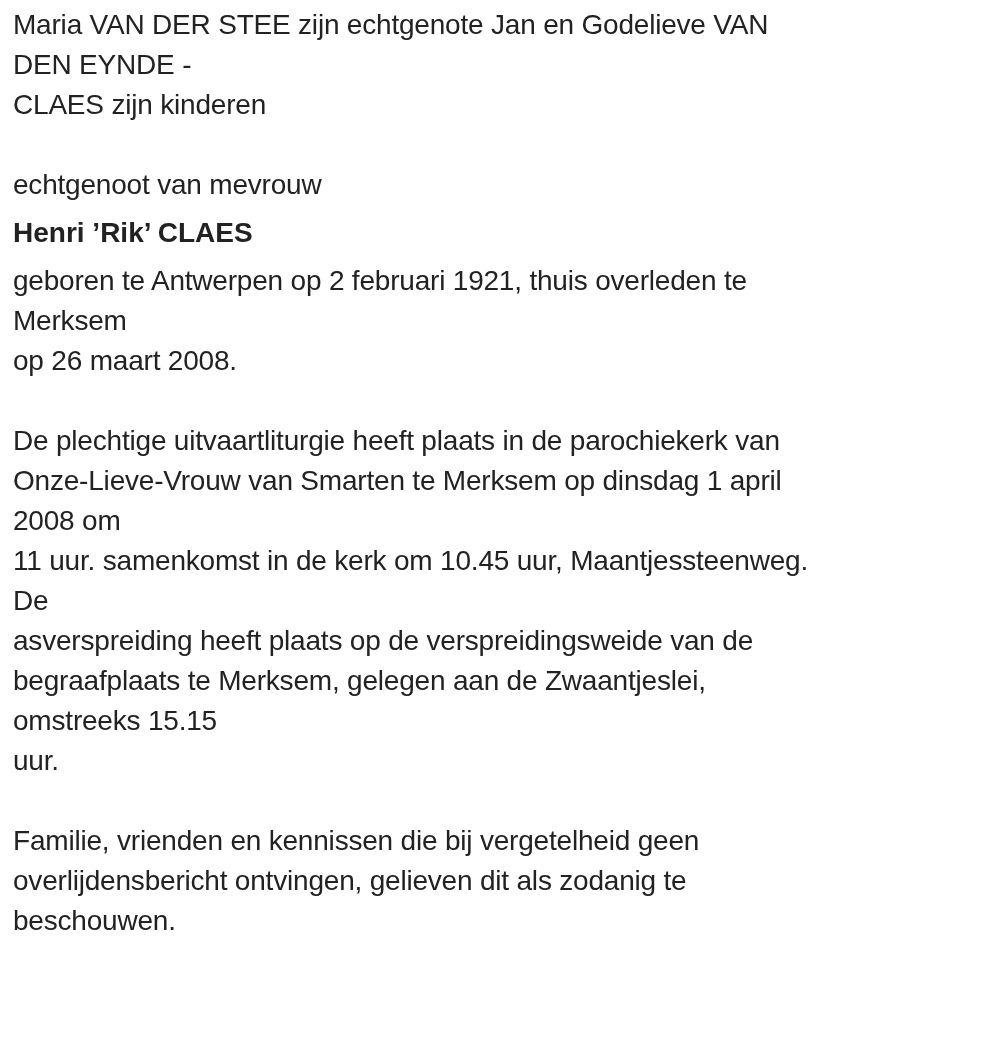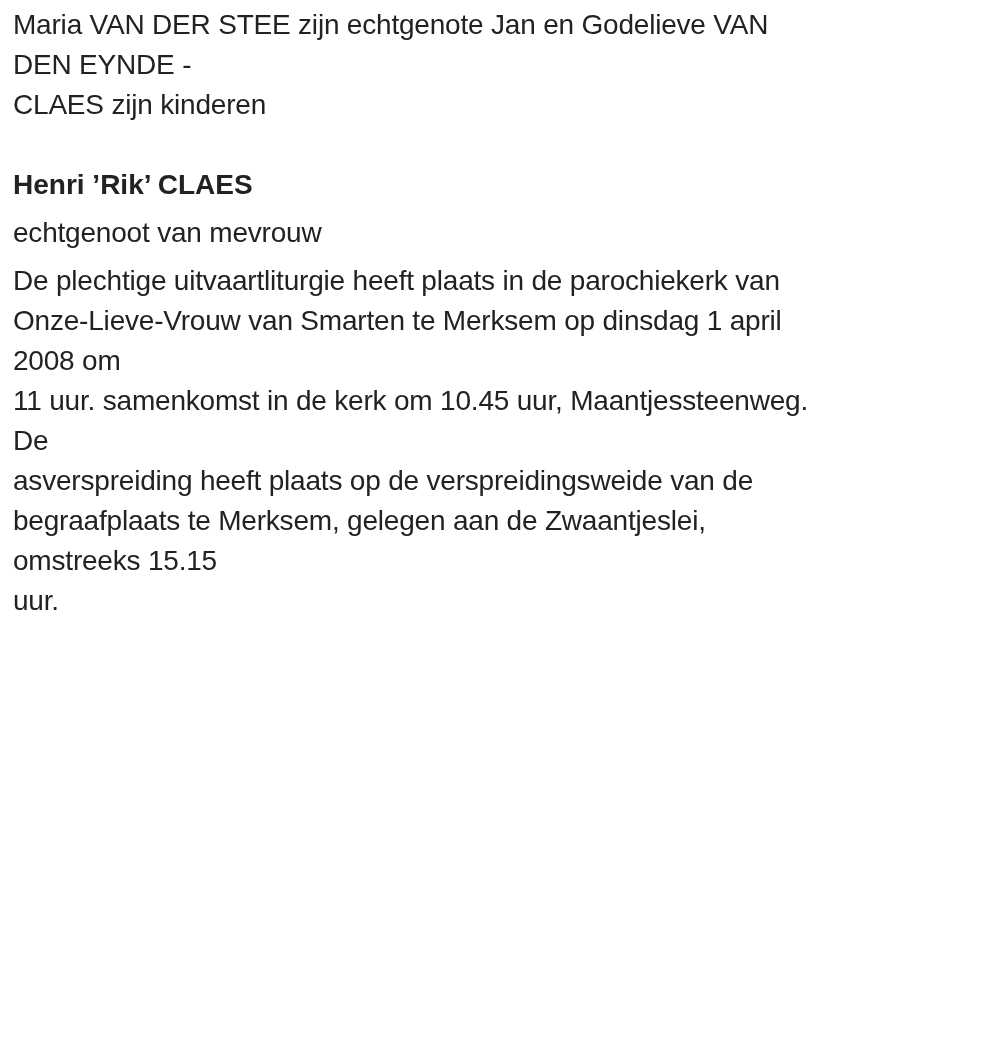--- a/index.html
+++ b/index.html
@@ -39,29 +39,33 @@
 </style>
 </head>
 <body>
 
 <div class="doc">
 
   <p class="para">Maria VAN DER STEE zijn echtgenote Jan en Godelieve VAN DEN EYNDE -
 CLAES zijn kinderen</p>
 
 
+  <p class="para tight">echtgenoot van mevrouw</p>
+
   <p class="para tight bold">Henri ’Rik’ CLAES</p>
-
-  <p class="para tight">echtgenoot van mevrouw</p>
 
 
 
+  <p class="para">geboren te Antwerpen op 2 februari 1921, thuis overleden te Merksem
+op 26 maart 2008.</p>
 
   <p class="para">De plechtige uitvaartliturgie heeft plaats in de parochiekerk van
 Onze-Lieve-Vrouw van Smarten te Merksem op dinsdag 1 april 2008 om
 11 uur. samenkomst in de kerk om 10.45 uur, Maantjessteenweg. De
 asverspreiding heeft plaats op de verspreidingsweide van de
 begraafplaats te Merksem, gelegen aan de Zwaantjeslei, omstreeks 15.15
 uur.</p>
 
 
+  <p class="para">Familie, vrienden en kennissen die bij vergetelheid geen
+overlijdensbericht ontvingen, gelieven dit als zodanig te beschouwen.</p>
 
 </div>
 
 </body></html>

